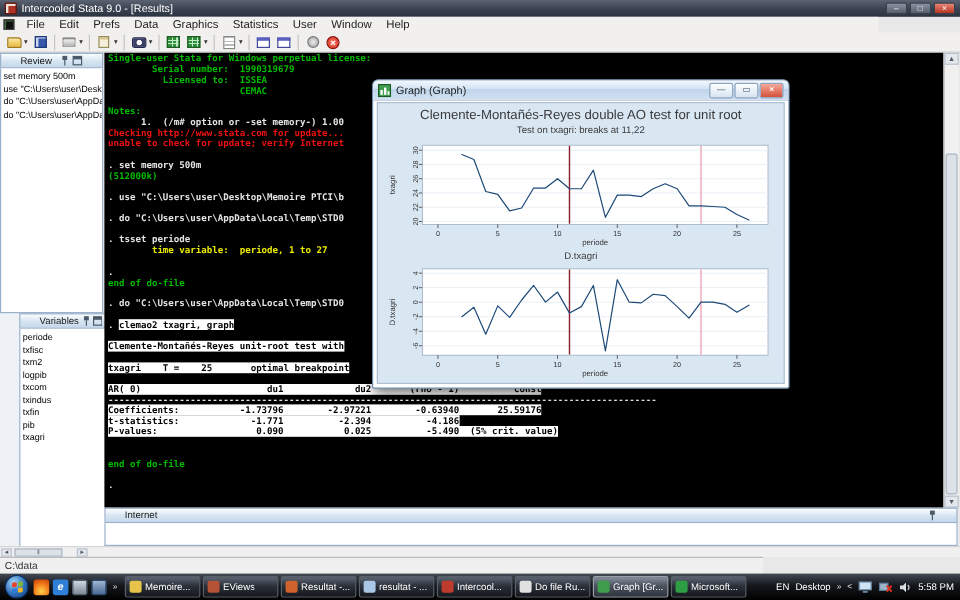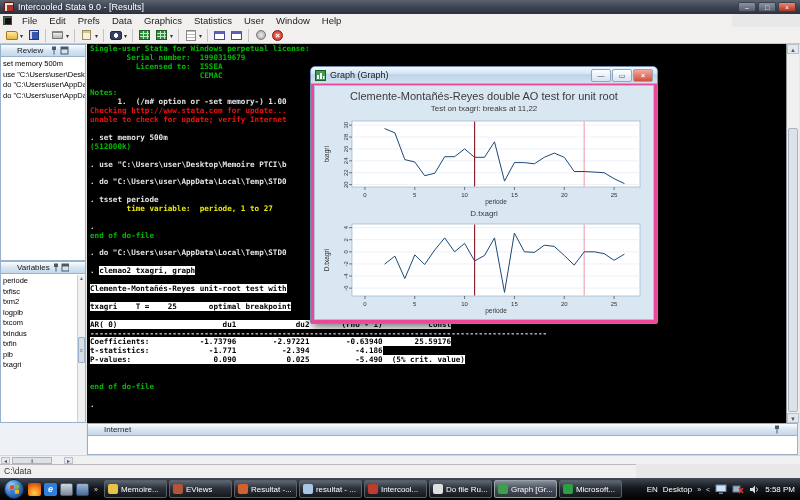--- a/index.html
+++ b/index.html
@@ -44,21 +44,21 @@
     background-image:repeating-linear-gradient(0deg,transparent 0 2px,#bbb 2px 3px);}
   .win-purple{width:11px;height:9px;background:#fff;border:1px solid #44489a;border-top:3px solid #5b60c0;}
   .circle-gray{width:10px;height:10px;border-radius:50%;background:radial-gradient(#eee,#9a9a9a);border:1px solid #777;}
   .circle-red{width:11px;height:11px;border-radius:50%;background:radial-gradient(#ff8a7a,#cc1f10);
     border:1px solid #8a120a;color:#fff;font-size:8px;line-height:10px;text-align:center;font-weight:bold;}
 
   
   #dock{left:0;top:44px;width:86px;height:411px;background:#eef1f5;}
   .panel{position:absolute;left:0;width:86px;}
   #review-panel{top:0;height:217px;}
-  #variables-panel{top:217px;height:162px;}
+  #variables-panel{top:217px;height:202px;margin-left:16px;}
   .panel-header{height:13px;background:linear-gradient(#fbfdfe,#d8e6f2 50%,#c4d7ea);
     border:1px solid #9ab1cc;display:flex;align-items:center;font-size:8px;color:#1a1a1a;
     padding:0 16px;gap:2px;}
   .ph-title{flex:1;}
   .panel-body{position:absolute;top:13px;bottom:0;left:0;right:0;background:#fff;
     border:1px solid #9ab1cc;border-top:none;font-size:7.5px;color:#000;
     padding:2px 1px 0 2px;overflow:hidden;white-space:nowrap;}
   .panel-item{line-height:10.5px;}
   #vars-scroll{position:absolute;right:1px;top:14px;bottom:1px;width:8px;background:#f0f0f0;
     border-left:1px solid #d0d0d0;font-size:5px;color:#667;text-align:center;}
@@ -116,21 +116,21 @@
   .tb-ico{width:10px;height:10px;border-radius:2px;flex:none;}
   .tb-label{white-space:nowrap;overflow:hidden;}
   .ico-folder-document{background:#e7c34a}.ico-eviews{background:#b45336}
   .ico-document-orange{background:#d0622e}.ico-notepad{background:#aac7e6}
   .ico-stata{background:#bf3b2e}.ico-do-file{background:#e0e0e0}
   .ico-graph{background:#3f9e4d}.ico-excel{background:#2e9e44}
   #tray{margin-left:auto;display:flex;align-items:center;gap:5px;color:#fff;font-size:8px;padding-right:5px;}
   .tray-chev{font-size:7px;color:#ddd;}
 
   
-  #graph-win{left:310px;top:66px;width:348px;height:258px;background:#ec4899;
+  #graph-win{left:310px;top:66px;width:348px;height:258px;background:#ffffff;
     border:1px solid #6f8cad;border-radius:5px 5px 2px 2px;box-shadow:2px 3px 10px rgba(0,0,0,.55);z-index:10;}
   #gw-titlebar{height:17px;display:flex;align-items:center;gap:4px;padding:0 4px;
     background:linear-gradient(#f2f8fe,#d3e3f3 45%,#c0d4ea 46%,#cfe0f1);
     border-radius:4px 4px 0 0;border-bottom:1px solid #9fb6cf;font-size:9px;color:#1a1a1a;}
   #gw-btns{margin-left:auto;display:flex;gap:1px;}
   .gw-btn{width:20px;height:13px;border-radius:2px;background:linear-gradient(#fdfeff,#d7e4f2);
     border:1px solid #8ea6c0;font-size:7px;line-height:11px;text-align:center;color:#33485e;}
   .gw-btn.close{background:linear-gradient(#f5a89a,#d2503a);color:#fff;font-weight:bold;}
   #gw-content{position:absolute;left:3px;right:3px;top:18px;bottom:3px;background:#d9e7f3;
     border:1px solid #aebfd2;overflow:hidden;}

